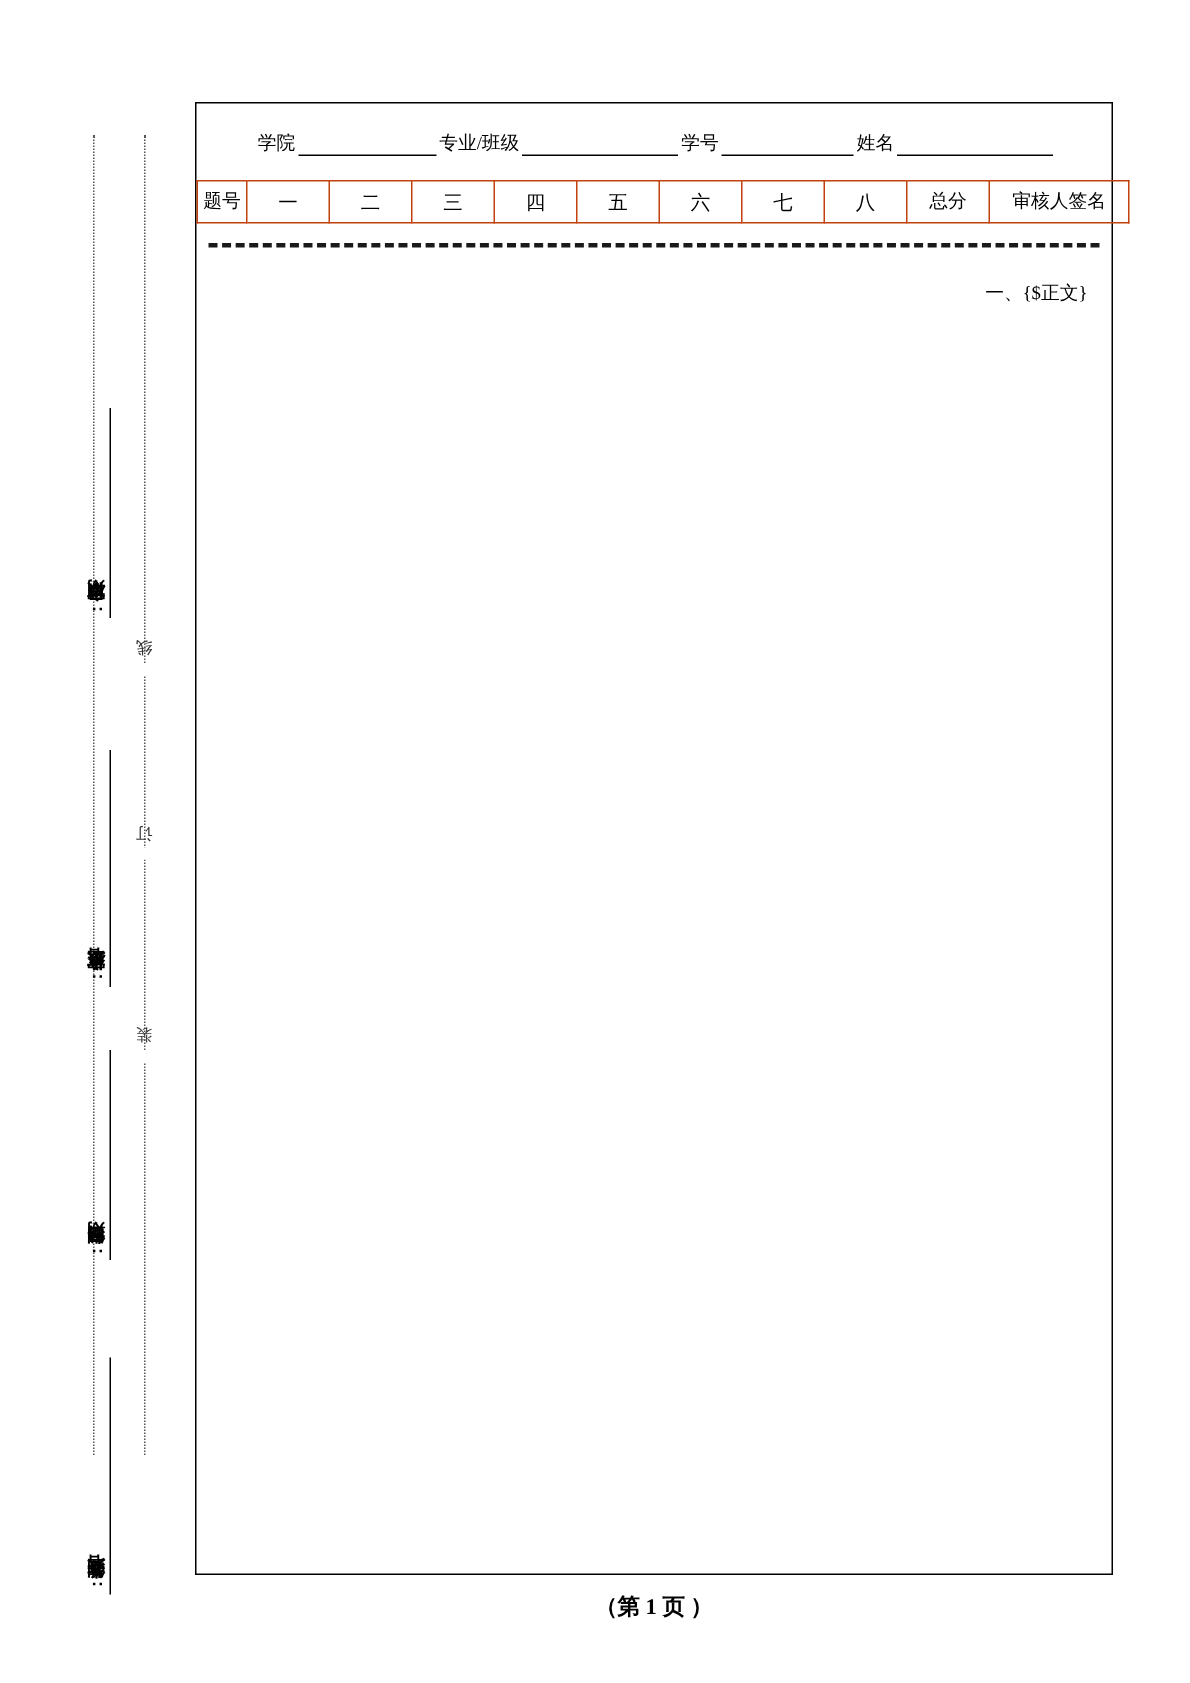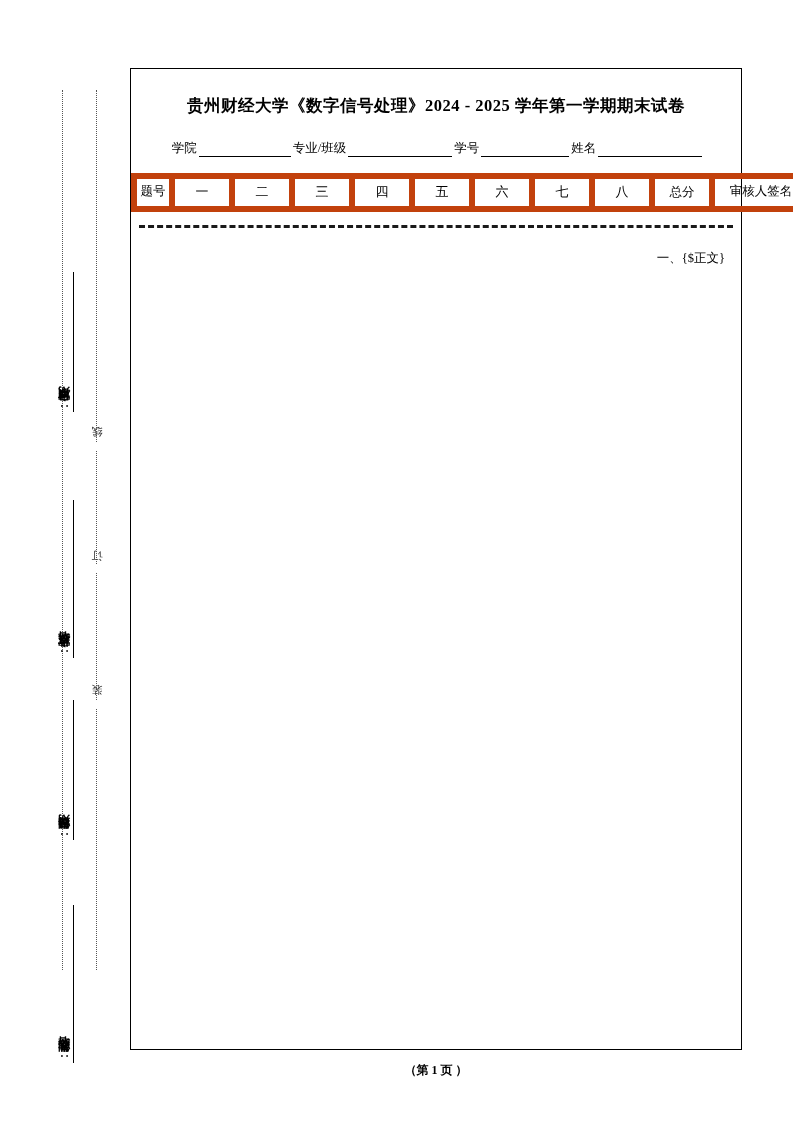--- a/index.html
+++ b/index.html
@@ -98,21 +98,21 @@
   .blank-lg { width: 104px; }
 
   
   .score-table {
     margin: 16px auto 0 auto;
     border-collapse: collapse;
     width: 562px;
     table-layout: fixed;
   }
   .score-table td {
-    border: 6px solid #c2410c;
+    border: 1px solid #c2410c;
     text-align: center;
     vertical-align: middle;
     font-size: 13px;
     height: 25px;
   }
   .score-table td.head-col {
     width: 30px;
     line-height: 1.05;
     font-size: 12.5px;
   }
@@ -140,21 +140,21 @@
   }
   .body-line { line-height: 1.7; }
 
   
   .footer {
     position: absolute;
     left: 130px;
     top: 1062px;
     width: 612px;
     text-align: center;
-    font-size: 12px;
+    font-size: 15px;
     font-weight: bold;
   }
 </style>
 </head>
 <body>
 
 <div class="left-margin">
   <div class="vline-dotted vline-a"></div>
   <div class="vline-dotted vline-b"></div>
 
@@ -163,21 +163,20 @@
   <div class="vtext-underline" style="left:56px; top:700px; height:140px;">制卷日期:</div>
   <div class="vtext-underline" style="left:56px; top:905px; height:158px;">制卷人签名::</div>
 
   <div class="seal-text" style="left:90px; top:442px;">线</div>
   <div class="seal-text" style="left:90px; top:565px;">订</div>
   <div class="seal-text" style="left:90px; top:700px;">装</div>
 </div>
 
 <div class="paper">
 
-  <div class="title">贵州财经大学《数字信号处理》2024 - 2025 学年第一学期期末试卷</div>
 
   <div class="fields">
     <span class="lbl">学院</span>
     <span class="blank blank-xs"></span>
     <span class="lbl">专业/班级</span>
     <span class="blank blank-sm"></span>
     <span class="lbl">学号</span>
     <span class="blank blank-md"></span>
     <span class="lbl">姓名</span>
     <span class="blank blank-lg"></span>

